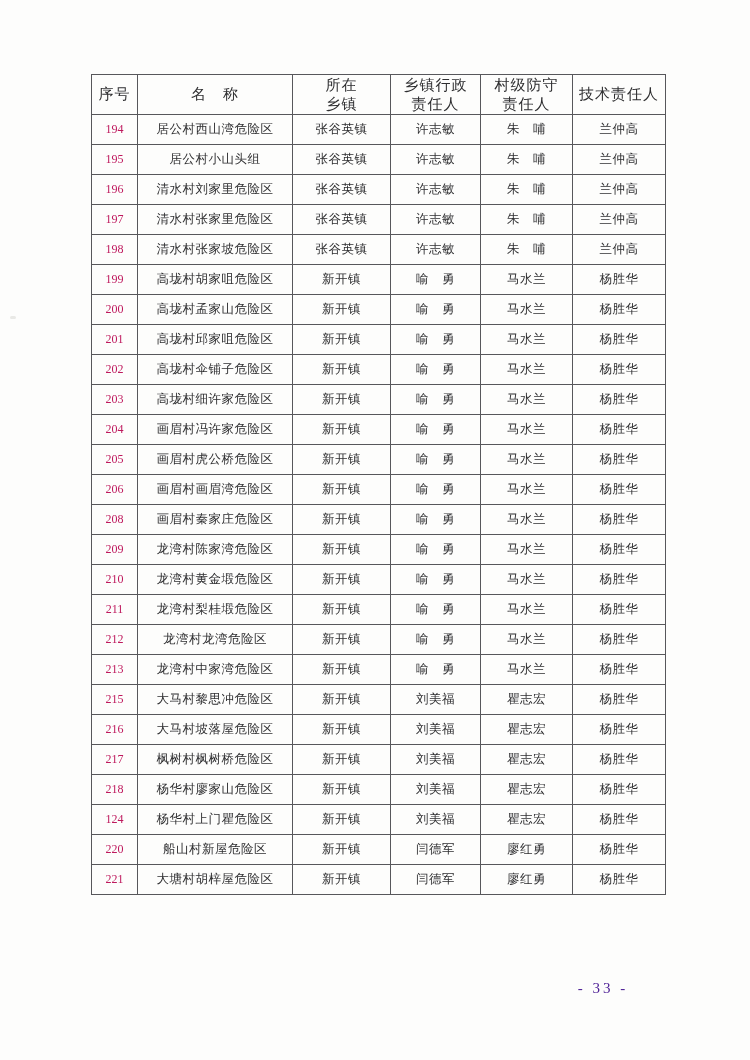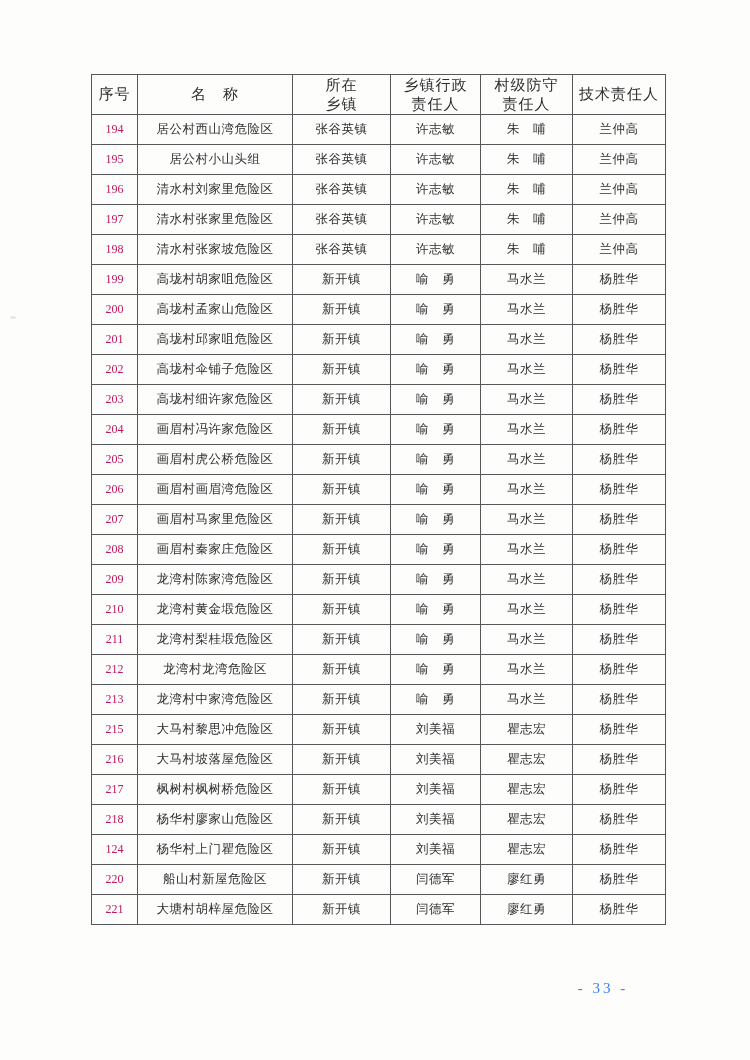--- a/index.html
+++ b/index.html
@@ -54,21 +54,21 @@
     letter-spacing: 0;
     color: #be185d;
   }
   .page-number {
     position: absolute;
     left: 556px;
     top: 980px;
     width: 94px;
     text-align: center;
     font-size: 15px;
-    color: #3b82f6;
+    color: #4c1d95;
     letter-spacing: 3px;
     white-space: nowrap;
   }
   
   .scan-smudge {
     position: absolute;
     left: 10px;
     top: 316px;
     width: 6px;
     height: 3px;
@@ -204,28 +204,20 @@
         </tr>
         <tr>
           <td class="cell-serial">206</td>
           <td class="cell-name">画眉村画眉湾危险区</td>
           <td class="cell-township">新开镇</td>
           <td class="cell-admin">喻　勇</td>
           <td class="cell-village">马水兰</td>
           <td class="cell-tech">杨胜华</td>
         </tr>
         <tr>
-          <td class="cell-serial">207</td>
-          <td class="cell-name">画眉村马家里危险区</td>
-          <td class="cell-township">新开镇</td>
-          <td class="cell-admin">喻　勇</td>
-          <td class="cell-village">马水兰</td>
-          <td class="cell-tech">杨胜华</td>
-        </tr>
-        <tr>
           <td class="cell-serial">208</td>
           <td class="cell-name">画眉村秦家庄危险区</td>
           <td class="cell-township">新开镇</td>
           <td class="cell-admin">喻　勇</td>
           <td class="cell-village">马水兰</td>
           <td class="cell-tech">杨胜华</td>
         </tr>
         <tr>
           <td class="cell-serial">209</td>
           <td class="cell-name">龙湾村陈家湾危险区</td>

